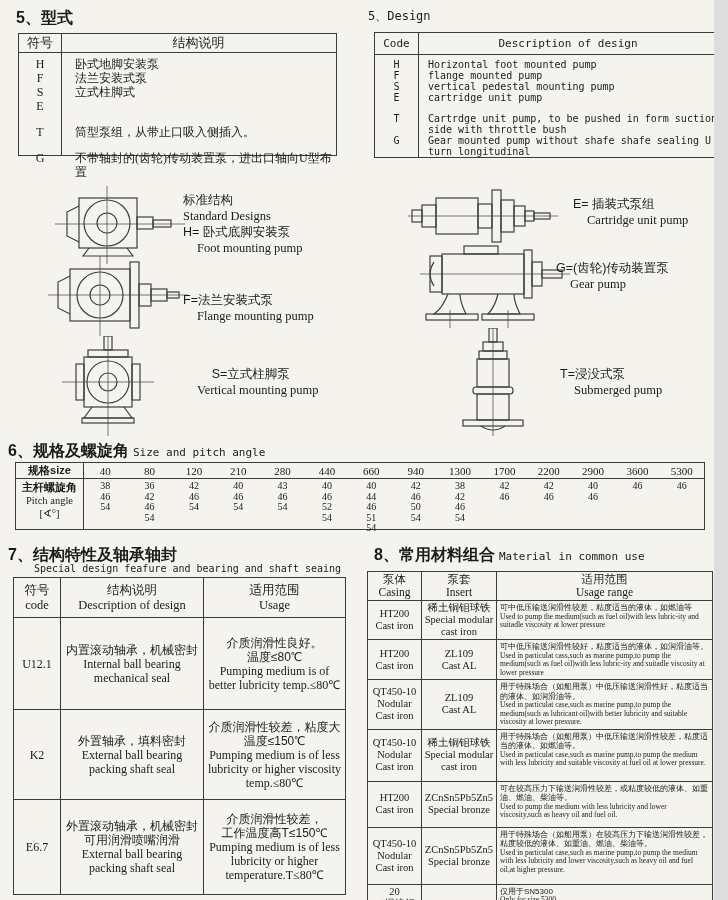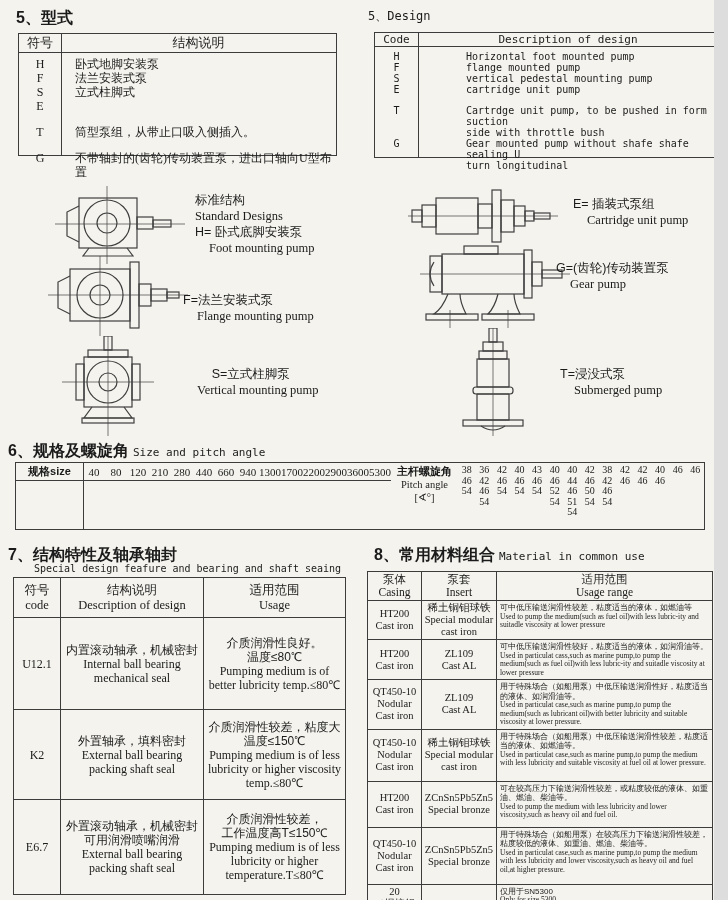--- a/index.html
+++ b/index.html
@@ -24,32 +24,32 @@
   .t5cn .hd{height:26px;font-size:13px;}
   .t5cn .hd .hdesc{text-align:center;}
   .t5cn .row{line-height:14px;}
   .t5cn .desc{padding-left:14px;}
   .t5cn .gap>*{padding-top:12px;}
   .t5en .hd,.t5en .row{grid-template-columns:43px 1fr;}
   .t5en{font-family:"DejaVu Sans Mono",monospace;font-size:10px;}
   .t5en .hd{height:28px;font-size:11px;}
   .t5en .hd .hdesc{text-align:center;}
   .t5en .row{line-height:11px;}
-  .t5en .desc{padding-left:10px;margin-left:38px;}
+  .t5en .desc{padding-left:10px;}
   .t5en .gap>*{padding-top:10px;}
 
   
   .diag svg{stroke:#3f3f3f;fill:none;stroke-width:1.2;}
   .diag .cl{stroke-width:0.7;}
   .dlab{font-size:12.5px;line-height:16px;}
   .dlab .en{font-family:"Liberation Serif",serif;}
   .dlab .ind{padding-left:14px;}
 
   
-  .s6{display:flex;}
+  .s6{display:flex;flex-direction:column;}
   .s6 .hd{display:grid;grid-template-columns:67px repeat(14,1fr);border-bottom:1px solid #3c3c3c;
           height:17px;align-items:center;text-align:center;font-size:11px;}
   .s6 .bd{flex:1;display:grid;grid-template-columns:67px repeat(14,1fr);text-align:center;}
   .s6 .num{font-size:10px;line-height:10.6px;padding-top:2px;}
   .s6 .lab{font-size:10.5px;line-height:13px;padding-top:2px;}
   .s6 .lab .b{font-family:"Liberation Sans",sans-serif;font-weight:bold;font-size:11px;}
 
   
   table{border-collapse:collapse;table-layout:fixed;}
   td,th{border:1px solid #3c3c3c;vertical-align:middle;text-align:center;padding:1px 2px;
@@ -146,21 +146,21 @@
         <line class="cl" x1="52" y1="0" x2="52" y2="78"></line>
       <rect x="24" y="12" width="58" height="50"></rect>
         <circle cx="52" cy="37" r="23"></circle>
         <circle cx="52" cy="37" r="10"></circle>
       <path d="M24 20 L12 26 L12 50 L24 56"></path>
       <rect x="82" y="31" width="16" height="12"></rect>
         <rect x="98" y="34" width="18" height="7"></rect>
       <path d="M34 62 L28 70 L78 70 L72 62"></path>
     </svg>
   </div>
-  <div class="abs dlab" style="left:195px;top:192px;">
+  <div class="abs dlab" style="left:183px;top:192px;">
     <div class="cn">标准结构</div>
     <div class="en">Standard Designs</div>
     <div class="cn">H= 卧式底脚安装泵</div>
     <div class="en ind">Foot mounting pump</div>
   </div>
 
   <div class="abs diag" style="left:48px;top:256px;">
     <svg width="140" height="80" viewBox="0 0 140 80">
       <line class="cl" x1="0" y1="39" x2="140" y2="39"></line>
         <line class="cl" x1="52" y1="0" x2="52" y2="80"></line>

